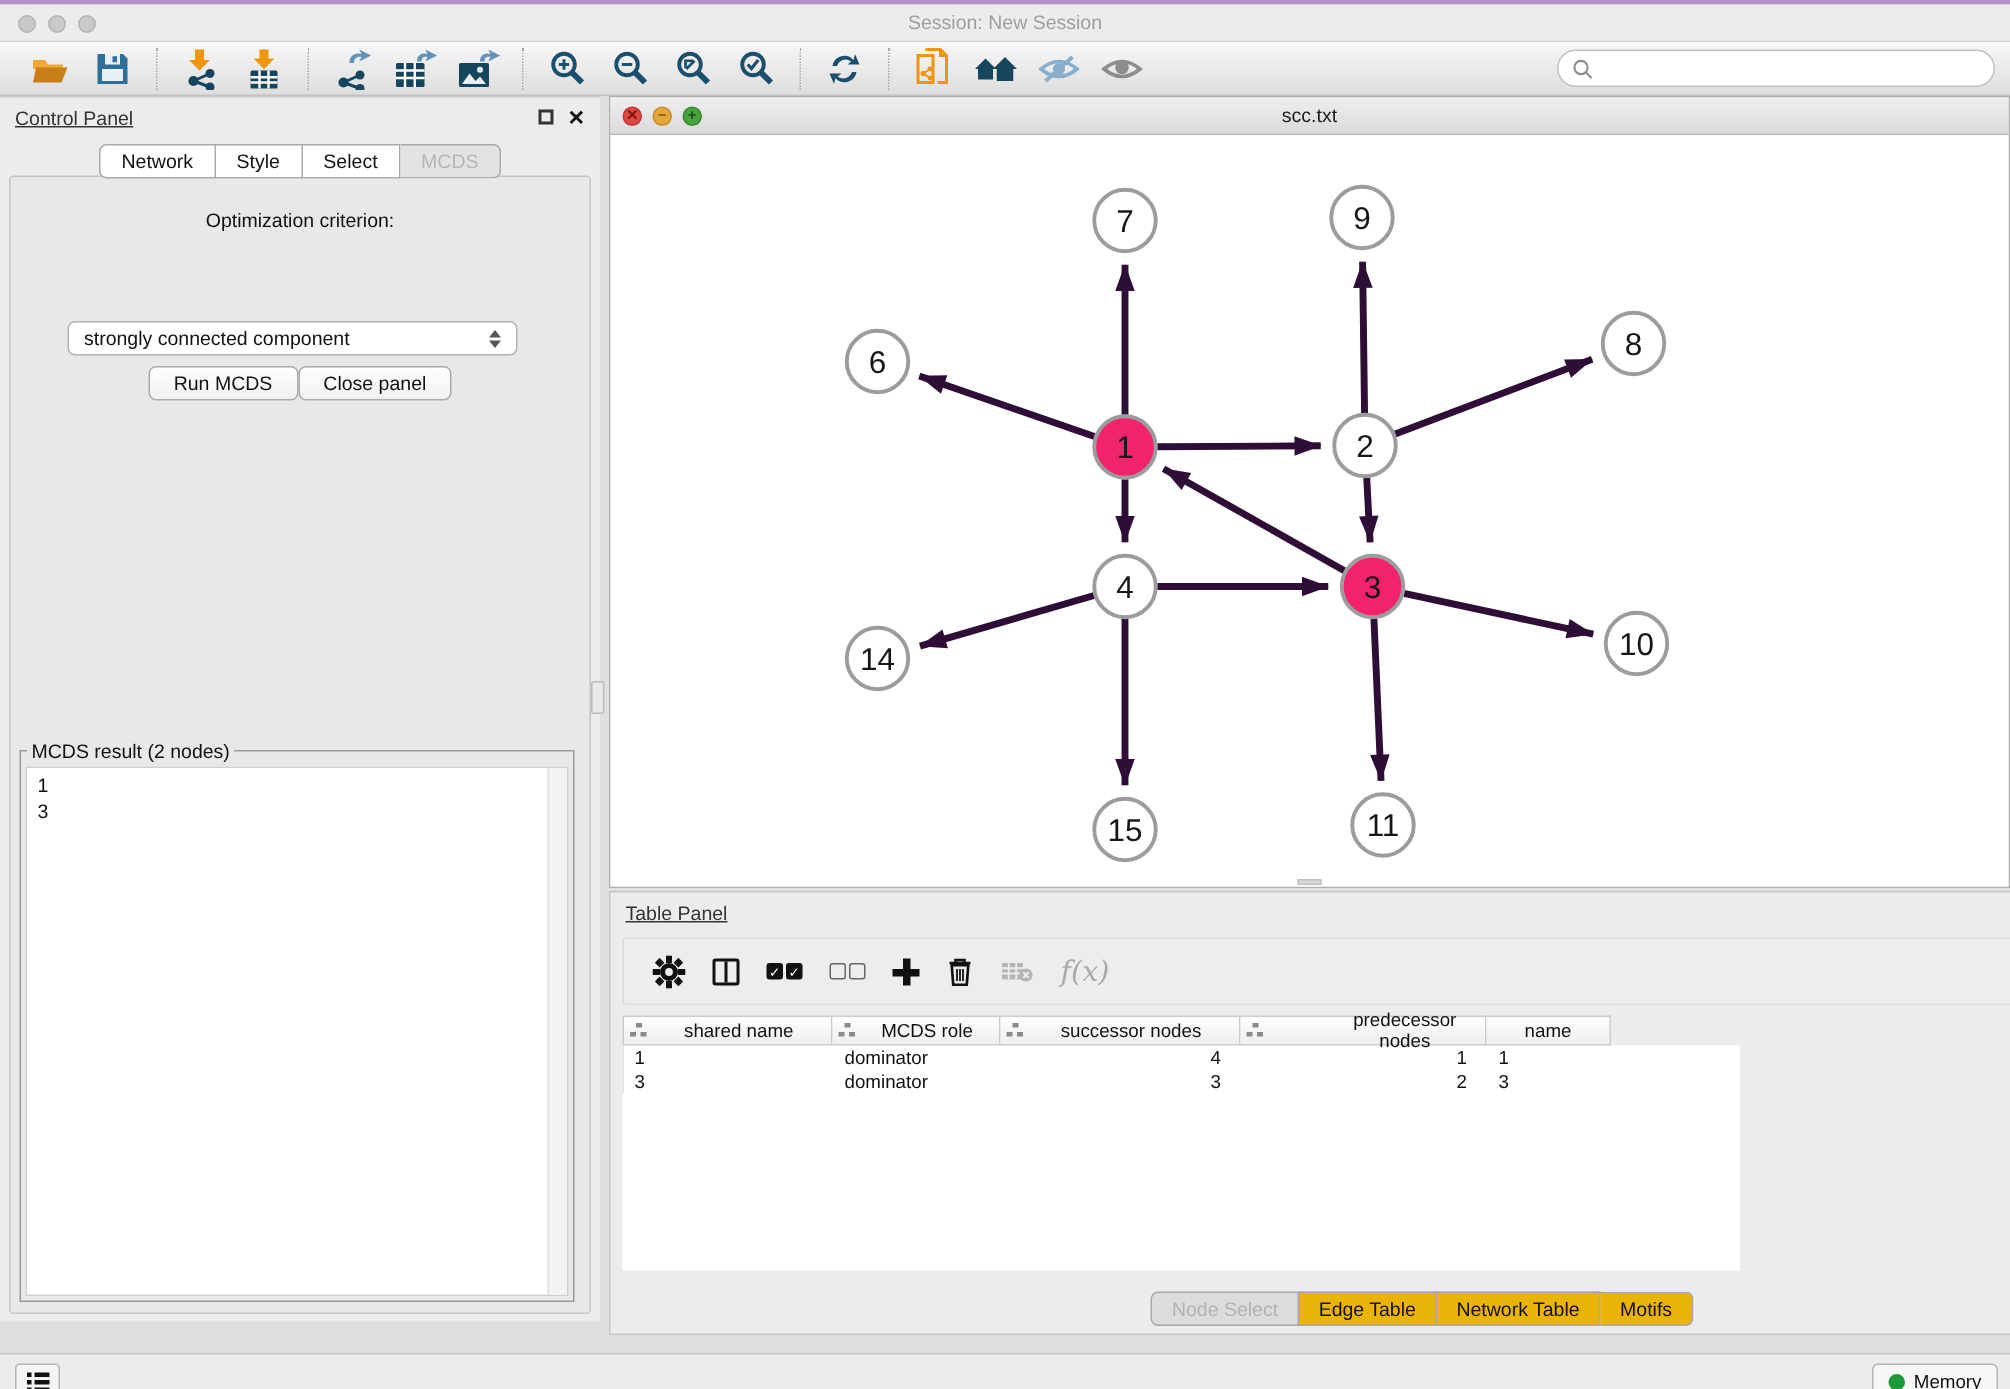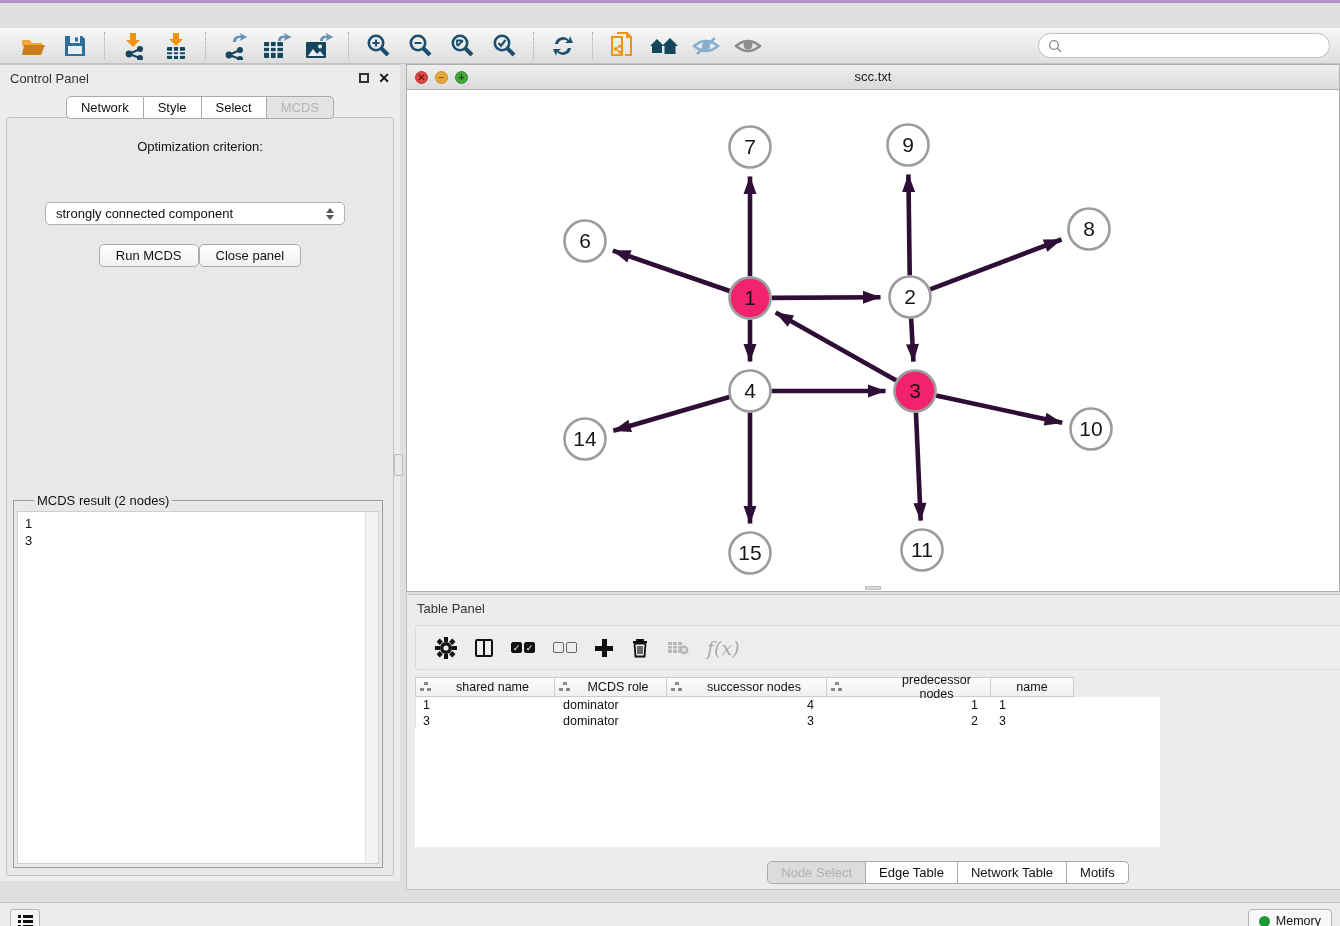--- a/index.html
+++ b/index.html
@@ -21,45 +21,45 @@
               display:flex; align-items:center; padding:0 12px; }
   .tbtn     { width:30px; height:28px; display:flex; align-items:center; justify-content:center; margin:0 6px; }
   .tsep     { width:0; height:28px; border-left:1px dotted #a8a8a8; margin:0 8px; }
   .searchbox{ position:absolute; right:10px; top:33px; width:292px; height:25px; background:#fff;
               border:1px solid #c0c0c0; border-radius:13px; display:flex; align-items:center; padding:0 9px; }
   .searchbox input { border:none; outline:none; flex:1; font:13px "Liberation Sans",sans-serif; background:transparent; margin-left:6px;}
 
   
   .cpanel { position:absolute; left:0; top:64px; width:400px; height:817px; background:#ececec;
             border-top:1px solid #c9c9c9; }
-  .phead  { position:relative; height:28px; line-height:28px; padding-left:10px; color:#333; }
+  .phead  { position:relative; height:28px; line-height:28px; padding-left:10px; color:#333;text-decoration:underline; }
   .pcontrols { position:absolute; right:10px; top:7px; display:flex; gap:9px; align-items:center; }
   .float-ic { width:10px; height:10px; border:2px solid #333; display:inline-block; }
   .close-ic { font-weight:bold; font-size:14px; color:#111; line-height:12px; }
   .tabstrip { position:absolute; left:0; right:0; top:31px; display:flex; justify-content:center; z-index:2; }
   .tab   { padding:3px 14px; background:#fff; border:1px solid #a9a9a9; border-left:none;
            font-size:13px; color:#111; }
   .tab:first-child { border-left:1px solid #a9a9a9; border-radius:5px 0 0 5px; }
   .tab.sel { background:#e3e3e3; color:#b5b5b5; border-radius:0 5px 5px 0;text-align:right; }
   .cbody { position:absolute; left:6px; right:6px; top:52px; bottom:5px; background:#e8e8e8;
            border:1px solid #c4c4c4; border-radius:3px; }
   .optlabel { text-align:center; margin-top:21px; color:#111; }
-  .selectbox { position:absolute; left:38px; width:300px; top:84px; height:23px; background:#fff;
+  .selectbox { position:absolute; left:38px; width:300px; top:96px; height:23px; background:#fff;
                border:1px solid #b2b2b2; border-radius:5px; display:flex; align-items:center; padding:0 10px; }
   .selectbox .val { flex:1; color:#111; }
   .stepper { display:flex; flex-direction:column; gap:2px; }
   .stepper i { width:0; height:0; border-left:4px solid transparent; border-right:4px solid transparent; display:block; }
   .stepper .up { border-bottom:5px solid #555; }
   .stepper .dn { border-top:5px solid #555; }
   .btnrow { position:absolute; top:126px; left:0; right:0; display:flex; justify-content:center; gap:0; }
   .mbtn { height:23px; padding:0 16px; background:linear-gradient(#fefefe,#f1f1f1); border:1px solid #ababab;
           border-radius:5px; font:13px "Liberation Sans",sans-serif; color:#111; }
   .resultbox { position:absolute; left:6px; right:10px; top:375px; bottom:7px; border:1px solid #9a9a9a;
                background:#e8e8e8; }
-  .resultbox legend { font-size:13px; color:#111; margin-left:20px; padding:0 3px; }
+  .resultbox legend { font-size:13px; color:#111; margin-left:4px; padding:0 3px; }
   .resultinner { position:absolute; left:3px; right:3px; top:3px; bottom:3px; background:#fff;
                  border:1px solid #cfcfcf; }
   .resulttext { position:absolute; left:7px; top:3px; white-space:pre; line-height:17px; color:#111; }
   .resultscroll { position:absolute; right:0; top:0; bottom:0; width:13px; background:#f3f3f3; border-left:1px solid #e0e0e0; }
 
   .vdivider { position:absolute; left:400px; top:64px; width:6px; height:817px; background:#dfdfdf; }
   .vgrip { position:absolute; left:-6px; top:390px; width:9px; height:22px; background:#e9e9e9;
            border:1px solid #bbb; border-radius:2px; }
 
   
@@ -103,21 +103,21 @@
   .tree-ic { position:relative; width:11px; height:10px; margin-left:4px; flex:0 0 11px; }
   .tree-ic:before { content:""; position:absolute; left:3.5px; top:0; width:4px; height:3px; background:#8a8a8a; }
   .tree-ic:after  { content:""; position:absolute; left:0; top:6px; width:4px; height:3px; background:#8a8a8a;
                     box-shadow:7px 0 0 #8a8a8a; }
   .trows { background:#fff; width:745px; border-left:1px solid #e3e3e3; }
   .trow { display:flex; height:16px; line-height:16px; font-size:12.5px; color:#111; }
   .td { overflow:hidden; white-space:nowrap; }
   .twhite { position:absolute; left:8px; top:102px; width:745px; height:150px; background:#fff; }
 
   .ttabs { position:absolute; left:0; right:0; top:266px; display:flex; justify-content:center; }
-  .ttab { padding:3px 13px; background:#ffffff; border:1px solid #a9a9a9; border-left:none; color:#111; }
+  .ttab { padding:3px 13px; background:#eab308; border:1px solid #a9a9a9; border-left:none; color:#111; }
   .ttab.sel { background:#dcdcdc; color:#b2b2b2; border-left:1px solid #a9a9a9; border-radius:5px 0 0 5px; }
   .ttab:last-child { border-radius:0 5px 5px 0; }
 
   
   .statusbar { position:absolute; left:0; right:0; bottom:0; height:24px; background:#ececec;
                border-top:1px solid #c5c5c5; }
   .listbtn { position:absolute; left:10px; top:6px; width:30px; height:24px; background:#f5f5f5;
              border:1px solid #b5b5b5; border-radius:3px; display:flex; align-items:center; justify-content:center; }
   .list-ic { width:15px; height:13px; background:
              linear-gradient(#111,#111) 0 0/3px 3px no-repeat,
@@ -130,20 +130,28 @@
             border:1px solid #b5b5b5; border-radius:4px; display:flex; align-items:center; gap:6px;
             font:12.5px "Liberation Sans",sans-serif; color:#111; }
   .memdot { width:11px; height:11px; border-radius:50%; background:#1d9a38; }
 </style>
 </head>
 <body>
 
 <div class="window">
   <div class="accent"></div>
 
+  <div class="titlebar">
+    <div class="lights">
+      <span class="light"></span>
+      <span class="light"></span>
+      <span class="light"></span>
+    </div>
+    <div class="apptitle">Session: New Session</div>
+  </div>
 
   <div class="toolbar">
     <span class="tbtn">
       <svg width="26" height="24">
           <path d="M2 6 h8 l2 3 h10 v3 h-20 z" fill="#f0a737"></path>
           <path d="M4 11 h21 l-4 10 h-19 z" fill="#c87f17"></path>
         </svg>
     </span>
     <span class="tbtn">
       <svg width="24" height="24">

